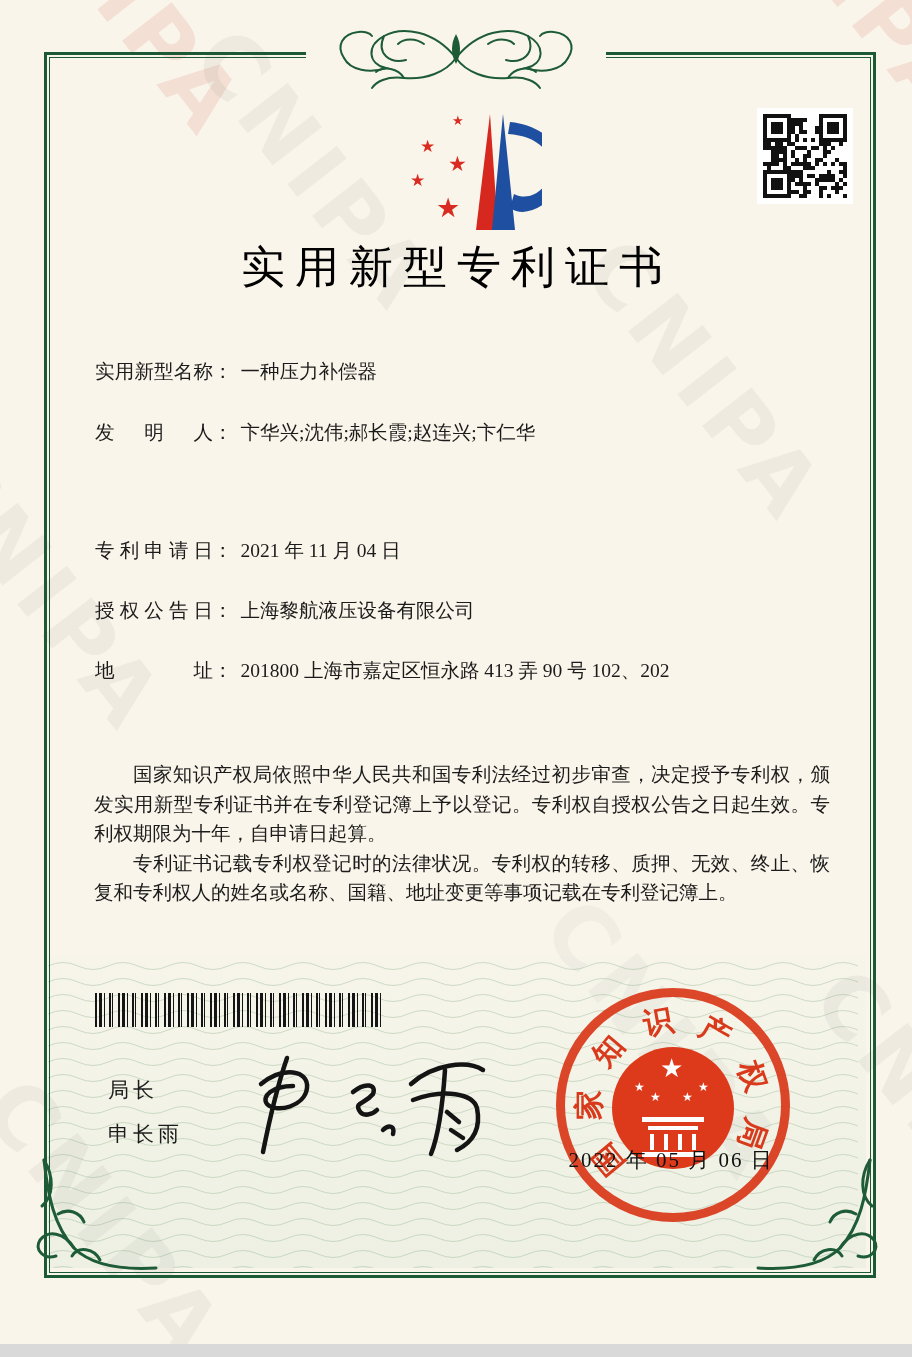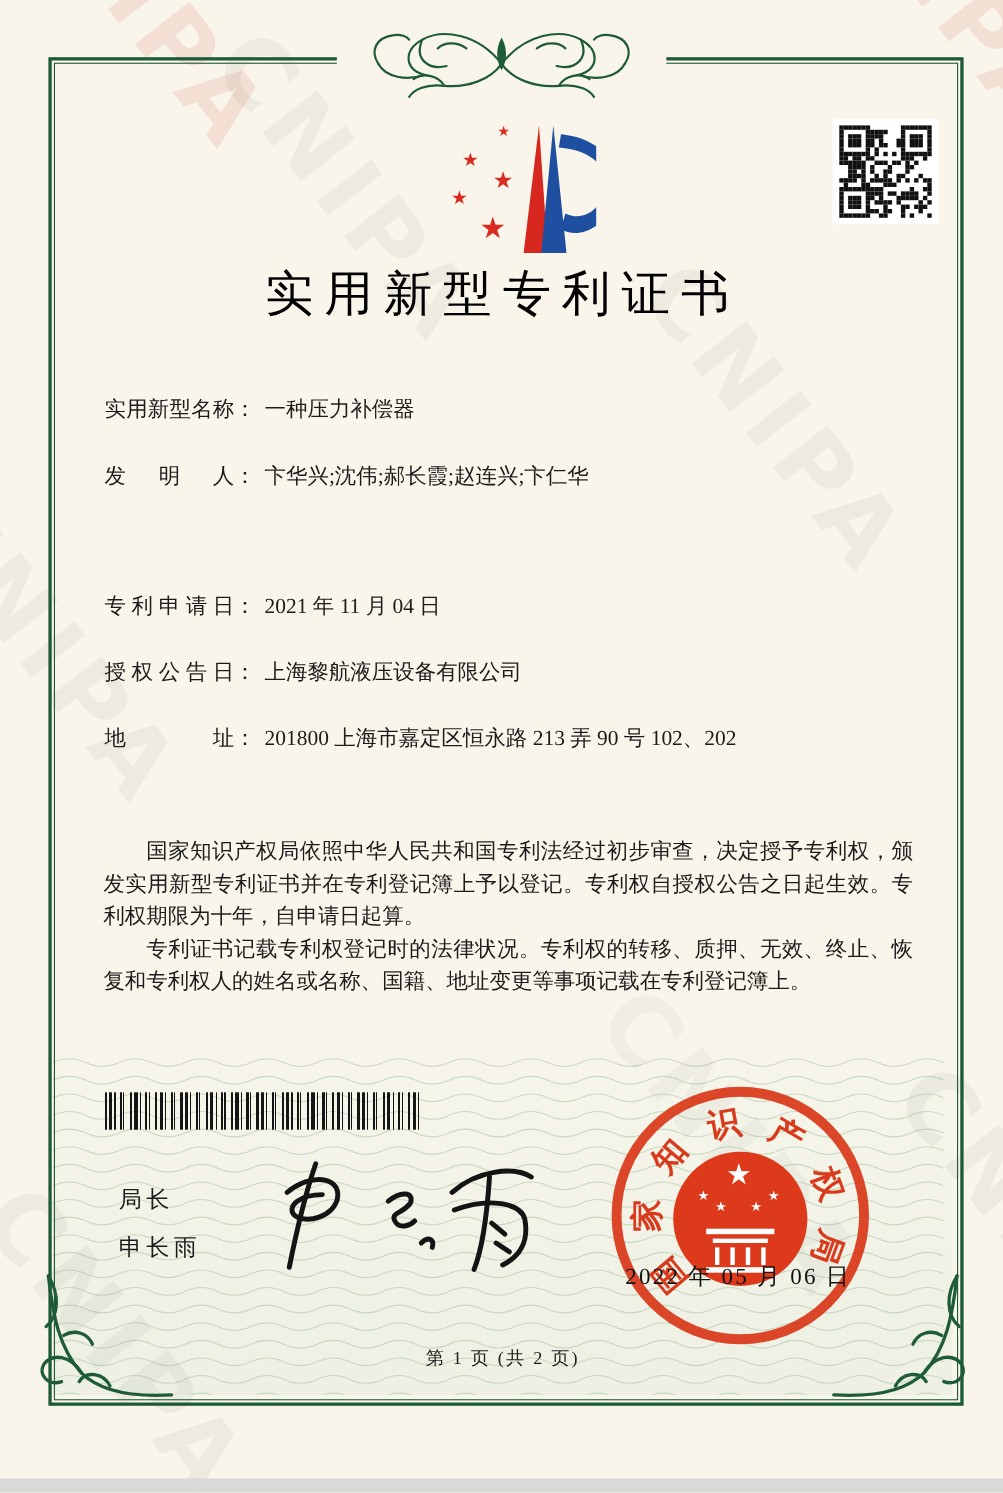--- a/index.html
+++ b/index.html
@@ -410,21 +410,21 @@
   <div class="field" style="top:419px">
     <span class="flabel">发明人</span><span>：</span><span class="fvalue">卞华兴;沈伟;郝长霞;赵连兴;卞仁华</span>
   </div>
   <div class="field" style="top:537px">
     <span class="flabel">专利申请日</span><span>：</span><span class="fvalue">2021 年 11 月 04 日</span>
   </div>
   <div class="field" style="top:597px">
     <span class="flabel">授权公告日</span><span>：</span><span class="fvalue">上海黎航液压设备有限公司</span>
   </div>
   <div class="field" style="top:657px">
-    <span class="flabel">地址</span><span>：</span><span class="fvalue">201800 上海市嘉定区恒永路 213 弄 90 号 102、202</span>
+    <span class="flabel">地址</span><span>：</span><span class="fvalue">201800 上海市嘉定区恒永路 413 弄 90 号 102、202</span>
   </div>
 
   <div class="paras">
     <p>国家知识产权局依照中华人民共和国专利法经过初步审查，决定授予专利权，颁发实用新型专利证书并在专利登记簿上予以登记。专利权自授权公告之日起生效。专利权期限为十年，自申请日起算。</p>
     <p>专利证书记载专利权登记时的法律状况。专利权的转移、质押、无效、终止、恢复和专利权人的姓名或名称、国籍、地址变更等事项记载在专利登记簿上。</p>
   </div>
 
   <div class="barcode"></div>
 
   <div class="officer">
@@ -466,16 +466,15 @@
       <div class="gate" style="left:36px;top:79px;width:50px;height:4px"></div>
       <div class="gate" style="left:38px;top:87px;width:4px;height:16px"></div>
       <div class="gate" style="left:52px;top:87px;width:4px;height:16px"></div>
       <div class="gate" style="left:66px;top:87px;width:4px;height:16px"></div>
       <div class="gate" style="left:80px;top:87px;width:4px;height:16px"></div>
       <div class="gate" style="left:30px;top:105px;width:62px;height:5px"></div>
     </div>
   </div>
   <div class="seal-date">2022 年 05 月 06 日</div>
 
-  <div class="page-num">第 1 页 (共 2 页)</div>
   <div class="bottom-bar"></div>
 
 </div>
 
 </body></html>

